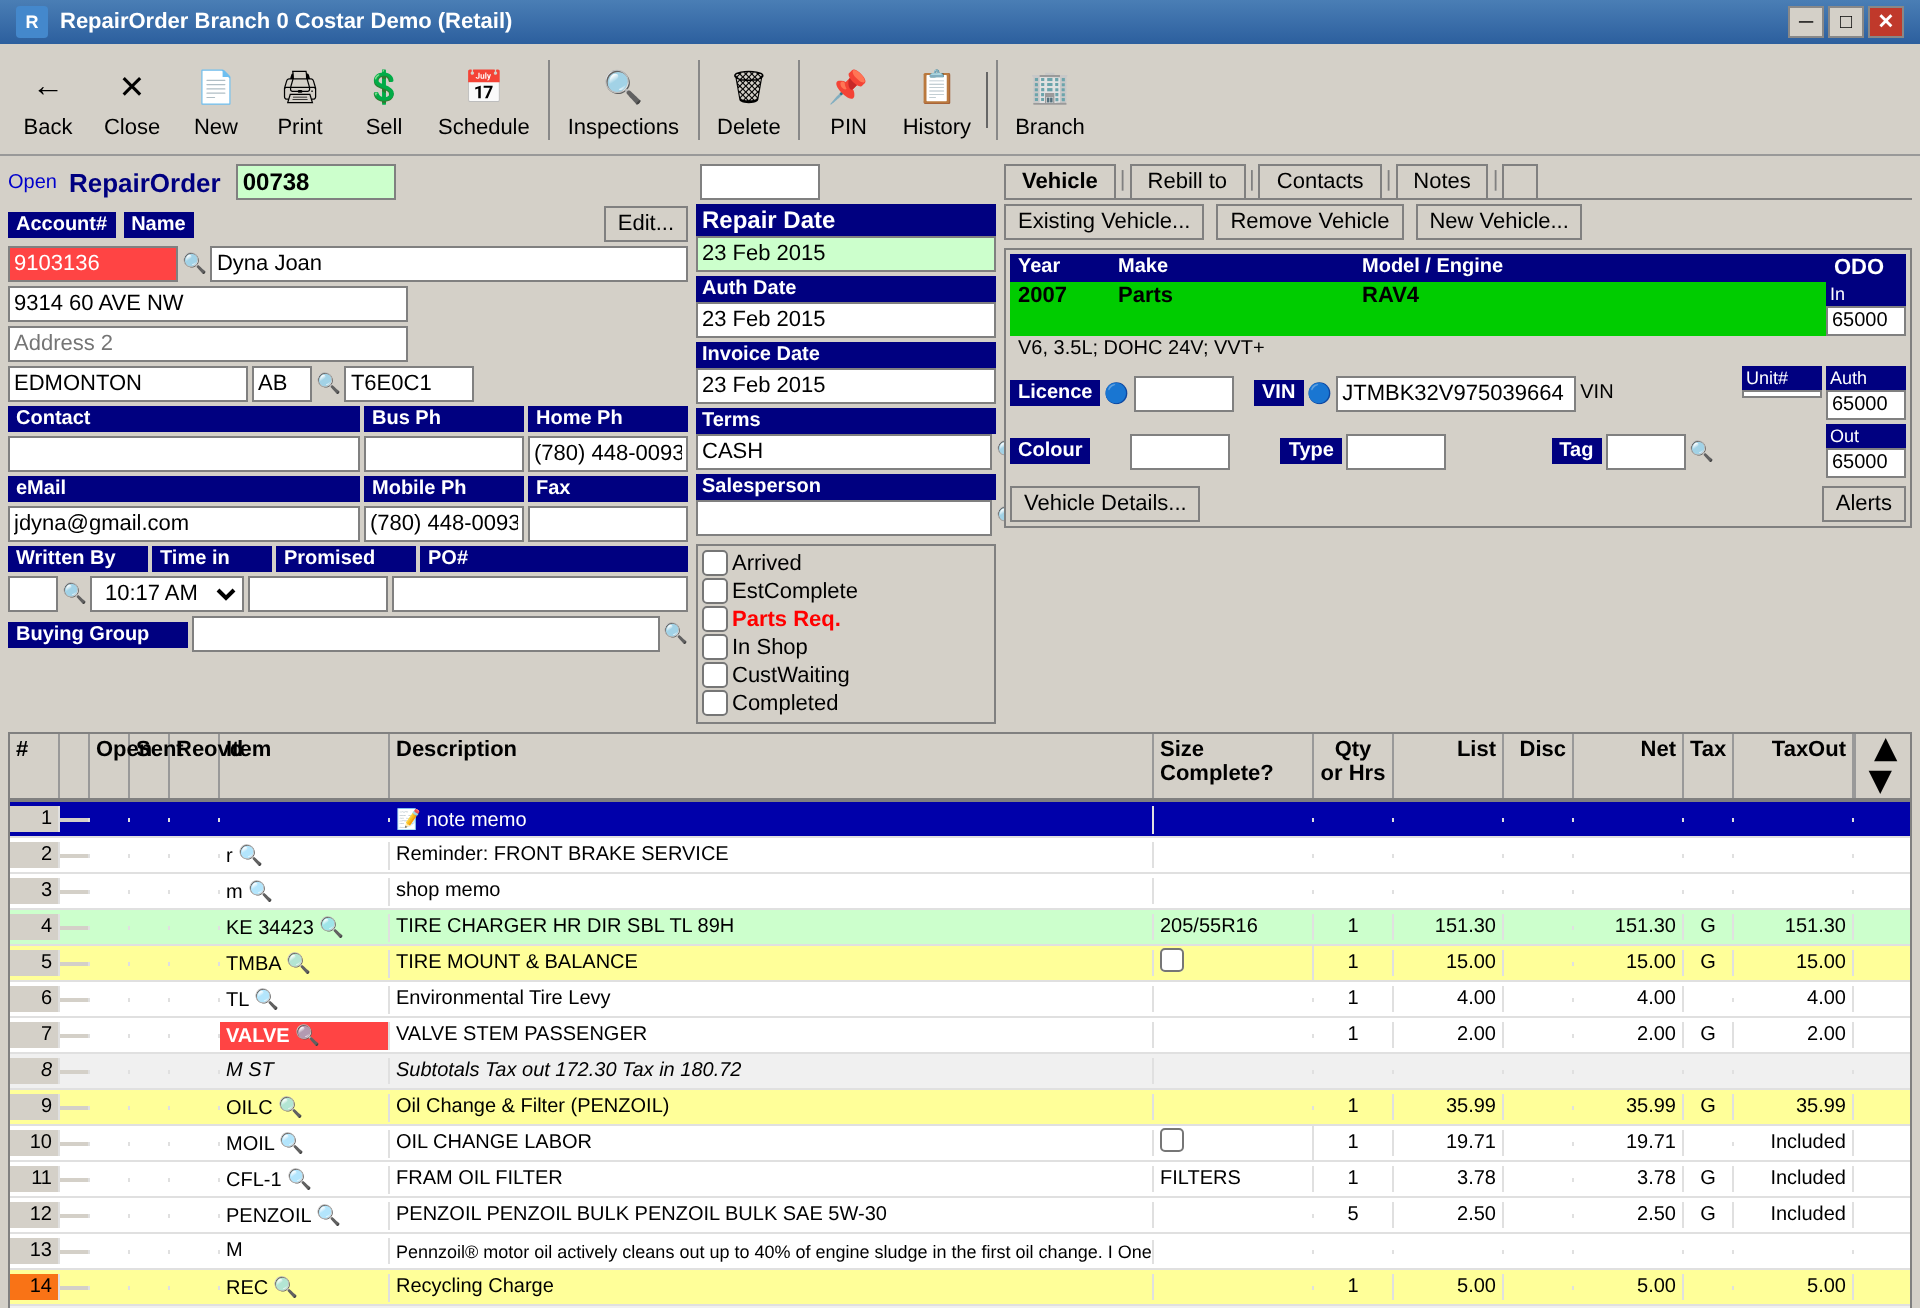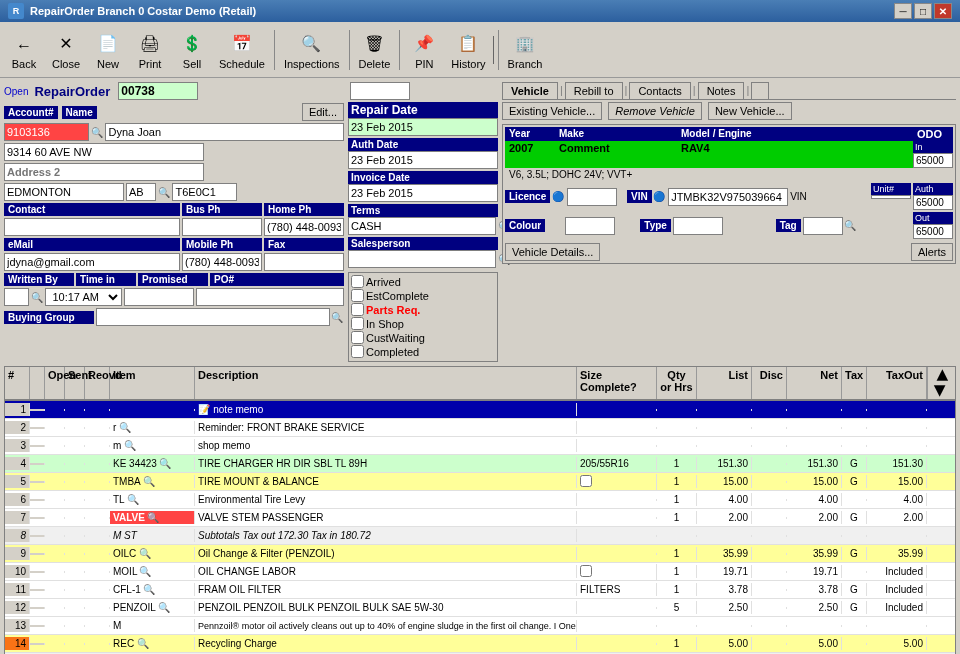--- a/index.html
+++ b/index.html
@@ -293,21 +293,21 @@
         <input type="text" style="width: 85px;" class="input-red" value="9103136">
         <span style="font-size:10px;cursor:pointer;">🔍</span>
         <input type="text" style="flex: 1 1 0%;" value="Dyna Joan">
       </div>
 
       <div class="form-row">
         <input type="text" style="width: 200px;" value="9314 60 AVE NW">
       </div>
 
       <div class="form-row">
-        <input type="text" style="width: 200px; font-weight: bold;" value="" placeholder="Address 2">
+        <input type="text" style="width: 200px;" value="" placeholder="Address 2">
       </div>
 
       <div class="form-row">
         <input type="text" style="width: 120px;" value="EDMONTON">
         <input type="text" style="width: 30px;" value="AB">
         <span style="font-size:10px;cursor:pointer;">🔍</span>
         <input type="text" style="width: 65px;" value="T6E0C1">
       </div>
 
       <div class="form-row" style="background:#d4d0c8;margin-top:2px;">
@@ -434,34 +434,34 @@
         <span class="tab-separator">|</span>
         <div class="tab">Contacts</div>
         <span class="tab-separator">|</span>
         <div class="tab">Notes</div>
         <span class="tab-separator">|</span>
         <div class="tab"></div>
       </div>
 
       <div class="form-row" style="margin-bottom:4px;">
         <button class="btn">Existing Vehicle...</button>
-        <button class="btn" style="margin-left:4px;font-style:italic;">Remove Vehicle</button>
+        <button class="btn" style="margin-left:4px;">Remove Vehicle</button>
         <button class="btn" style="margin-left:4px;">New Vehicle...</button>
       </div>
 
       <div class="vehicle-section">
         <div style="display:flex;">
           <div style="background:#000080;color:white;padding:1px 4px;font-size:10px;font-weight:bold;width:50px;">Year</div>
           <div style="background:#000080;color:white;padding:1px 4px;font-size:10px;font-weight:bold;flex:1;">Make</div>
           <div style="background:#000080;color:white;padding:1px 4px;font-size:10px;font-weight:bold;flex:2;">Model / Engine</div>
           <div style="background:#000080;color:white;padding:1px 4px;font-size:11px;font-weight:bold;width:40px;">ODO</div>
         </div>
         <div style="display:flex;">
           <div style="background:#00cc00;padding:1px 4px;font-size:11px;font-weight:bold;width:50px;">2007</div>
-          <div style="background:#00cc00;padding:1px 4px;font-size:11px;font-weight:bold;flex:1;">Comment</div>
+          <div style="background:#00cc00;padding:1px 4px;font-size:11px;font-weight:bold;flex:1;">Parts</div>
           <div style="background:#00cc00;padding:1px 4px;font-size:11px;font-weight:bold;flex:2;">RAV4</div>
           <div style="display:flex;flex-direction:column;width:40px;">
             <div style="background:#000080;color:white;padding:1px 2px;font-size:9px;">In</div>
             <div style="background:white;border:1px solid #808080;padding:1px 2px;font-size:10px;">65000</div>
           </div>
         </div>
         <div style="padding:1px 4px;font-size:10px;">V6, 3.5L; DOHC 24V; VVT+</div>
 
         <div style="display:flex;margin-top:2px;">
           <div style="display:flex;align-items:center;gap:2px;flex:1;">

